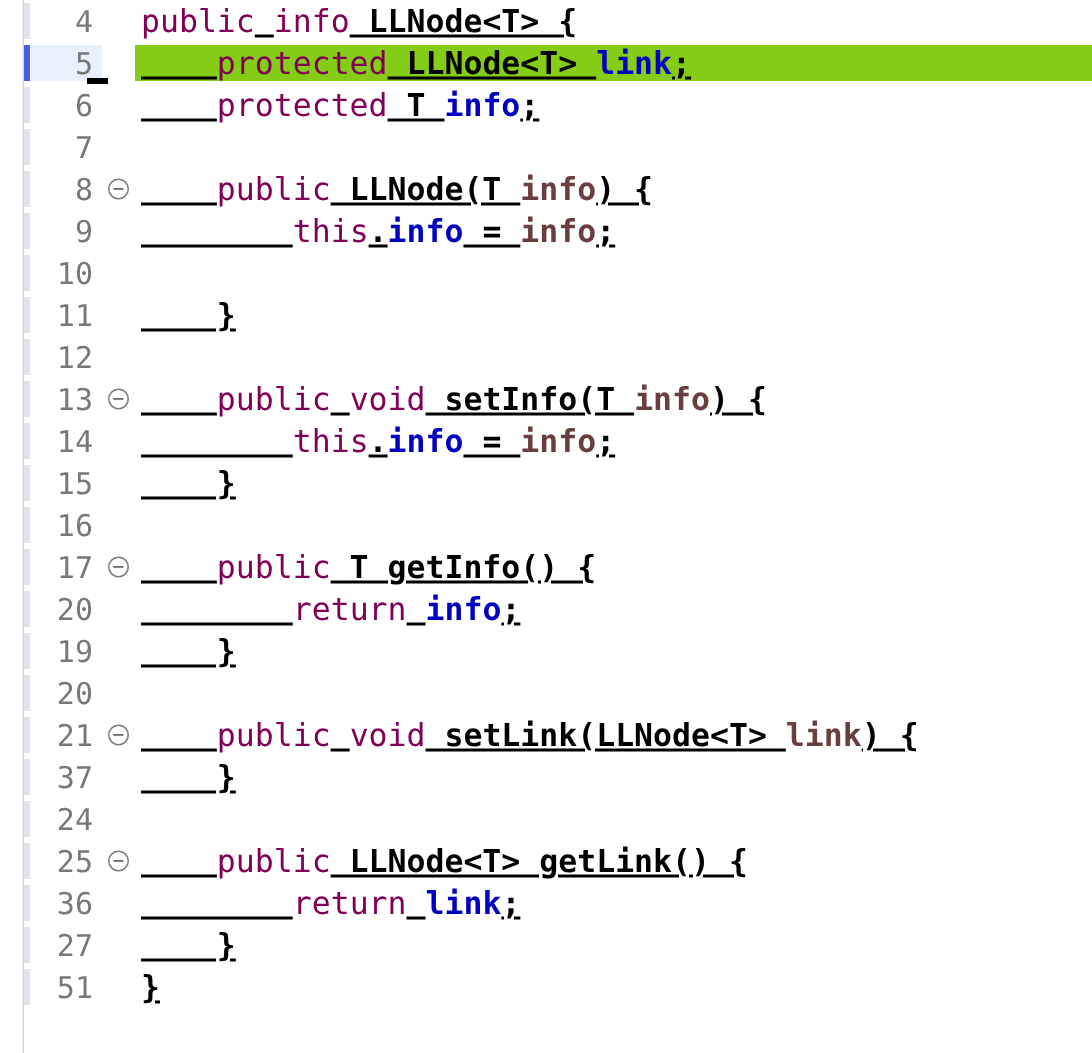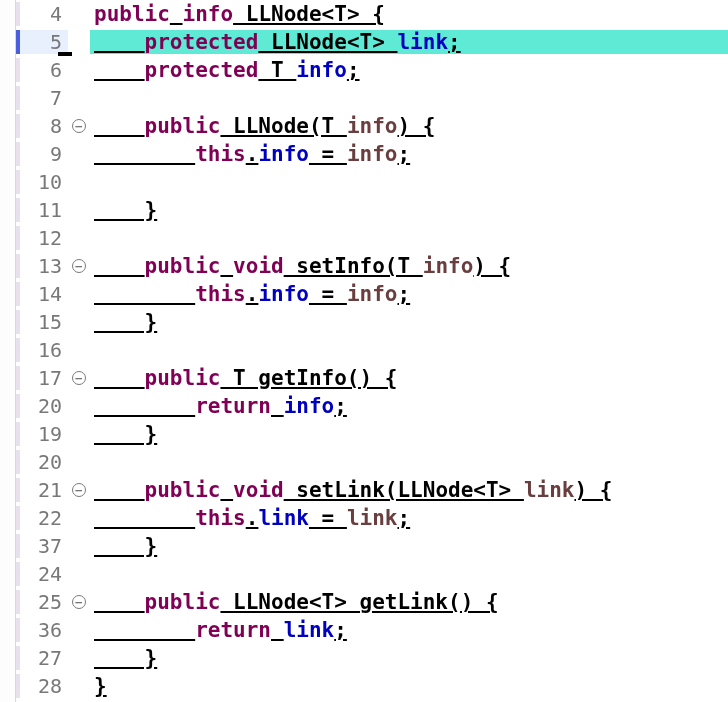--- a/index.html
+++ b/index.html
@@ -11,21 +11,21 @@
     height: 702px;
     overflow: hidden;
   }
   .line {
     display: flex;
     align-items: center;
     height: 28px;
     position: relative;
   }
   .line.highlighted .code {
-    background: #5eead4;
+    background: #84cc16;
   }
   .line.highlighted .gutter {
     background: #e8f0fe;
   }
   .line.highlighted .fold-col {
     background: #e8f0fe;
   }
   .gutter {
     width: 52px;
     text-align: right;
@@ -60,21 +60,21 @@
     color: #5a5a5a;
     background: #fff;
   }
   .code {
     flex: 1;
     white-space: pre;
     padding-left: 4px;
     color: #000;
     font-weight: bold;
   }
-  .kw { color: #7f0055; font-weight: bold; }
+  .kw { color: #7f0055; font-weight: normal; }
   .field { color: #0000c0; }
   .param { color: #6a3e3e; }
   .plain { color: #000; text-decoration: underline; }
   .left-margin {
     width: 16px;
     background: #fdfdfd;
     border-right: 1px solid #d8d8d8;
     height: 100%;
   }
   .container {
@@ -190,25 +190,20 @@
         <div class="code"><span class="plain"></span></div>
       </div>
       <div class="line">
         <div class="gutter">21</div>
         <div class="fold-col">
           <div class="fold-icon">−</div>
         </div>
         <div class="code"><span class="plain">    </span><span class="kw">public</span><span class="plain"> </span><span class="kw">void</span><span class="plain"> setLink(LLNode&lt;T&gt; </span><span class="param">link</span><span class="plain">) {</span></div>
       </div>
       <div class="line">
-        <div class="gutter">22</div>
-        <div class="fold-col"></div>
-        <div class="code"><span class="plain">        </span><span class="kw">this</span><span class="plain">.</span><span class="field">link</span><span class="plain"> = </span><span class="param">link</span><span class="plain">;</span></div>
-      </div>
-      <div class="line">
         <div class="gutter">37</div>
         <div class="fold-col"></div>
         <div class="code"><span class="plain">    }</span></div>
       </div>
       <div class="line">
         <div class="gutter">24</div>
         <div class="fold-col"></div>
         <div class="code"><span class="plain"></span></div>
       </div>
       <div class="line">
@@ -222,18 +217,18 @@
         <div class="gutter">36</div>
         <div class="fold-col"></div>
         <div class="code"><span class="plain">        </span><span class="kw">return</span><span class="plain"> </span><span class="field">link</span><span class="plain">;</span></div>
       </div>
       <div class="line">
         <div class="gutter">27</div>
         <div class="fold-col"></div>
         <div class="code"><span class="plain">    }</span></div>
       </div>
       <div class="line">
-        <div class="gutter">28</div>
+        <div class="gutter">51</div>
         <div class="fold-col"></div>
         <div class="code"><span class="plain">}</span></div>
       </div>
     </div>
 </div>
 
 </body></html>

